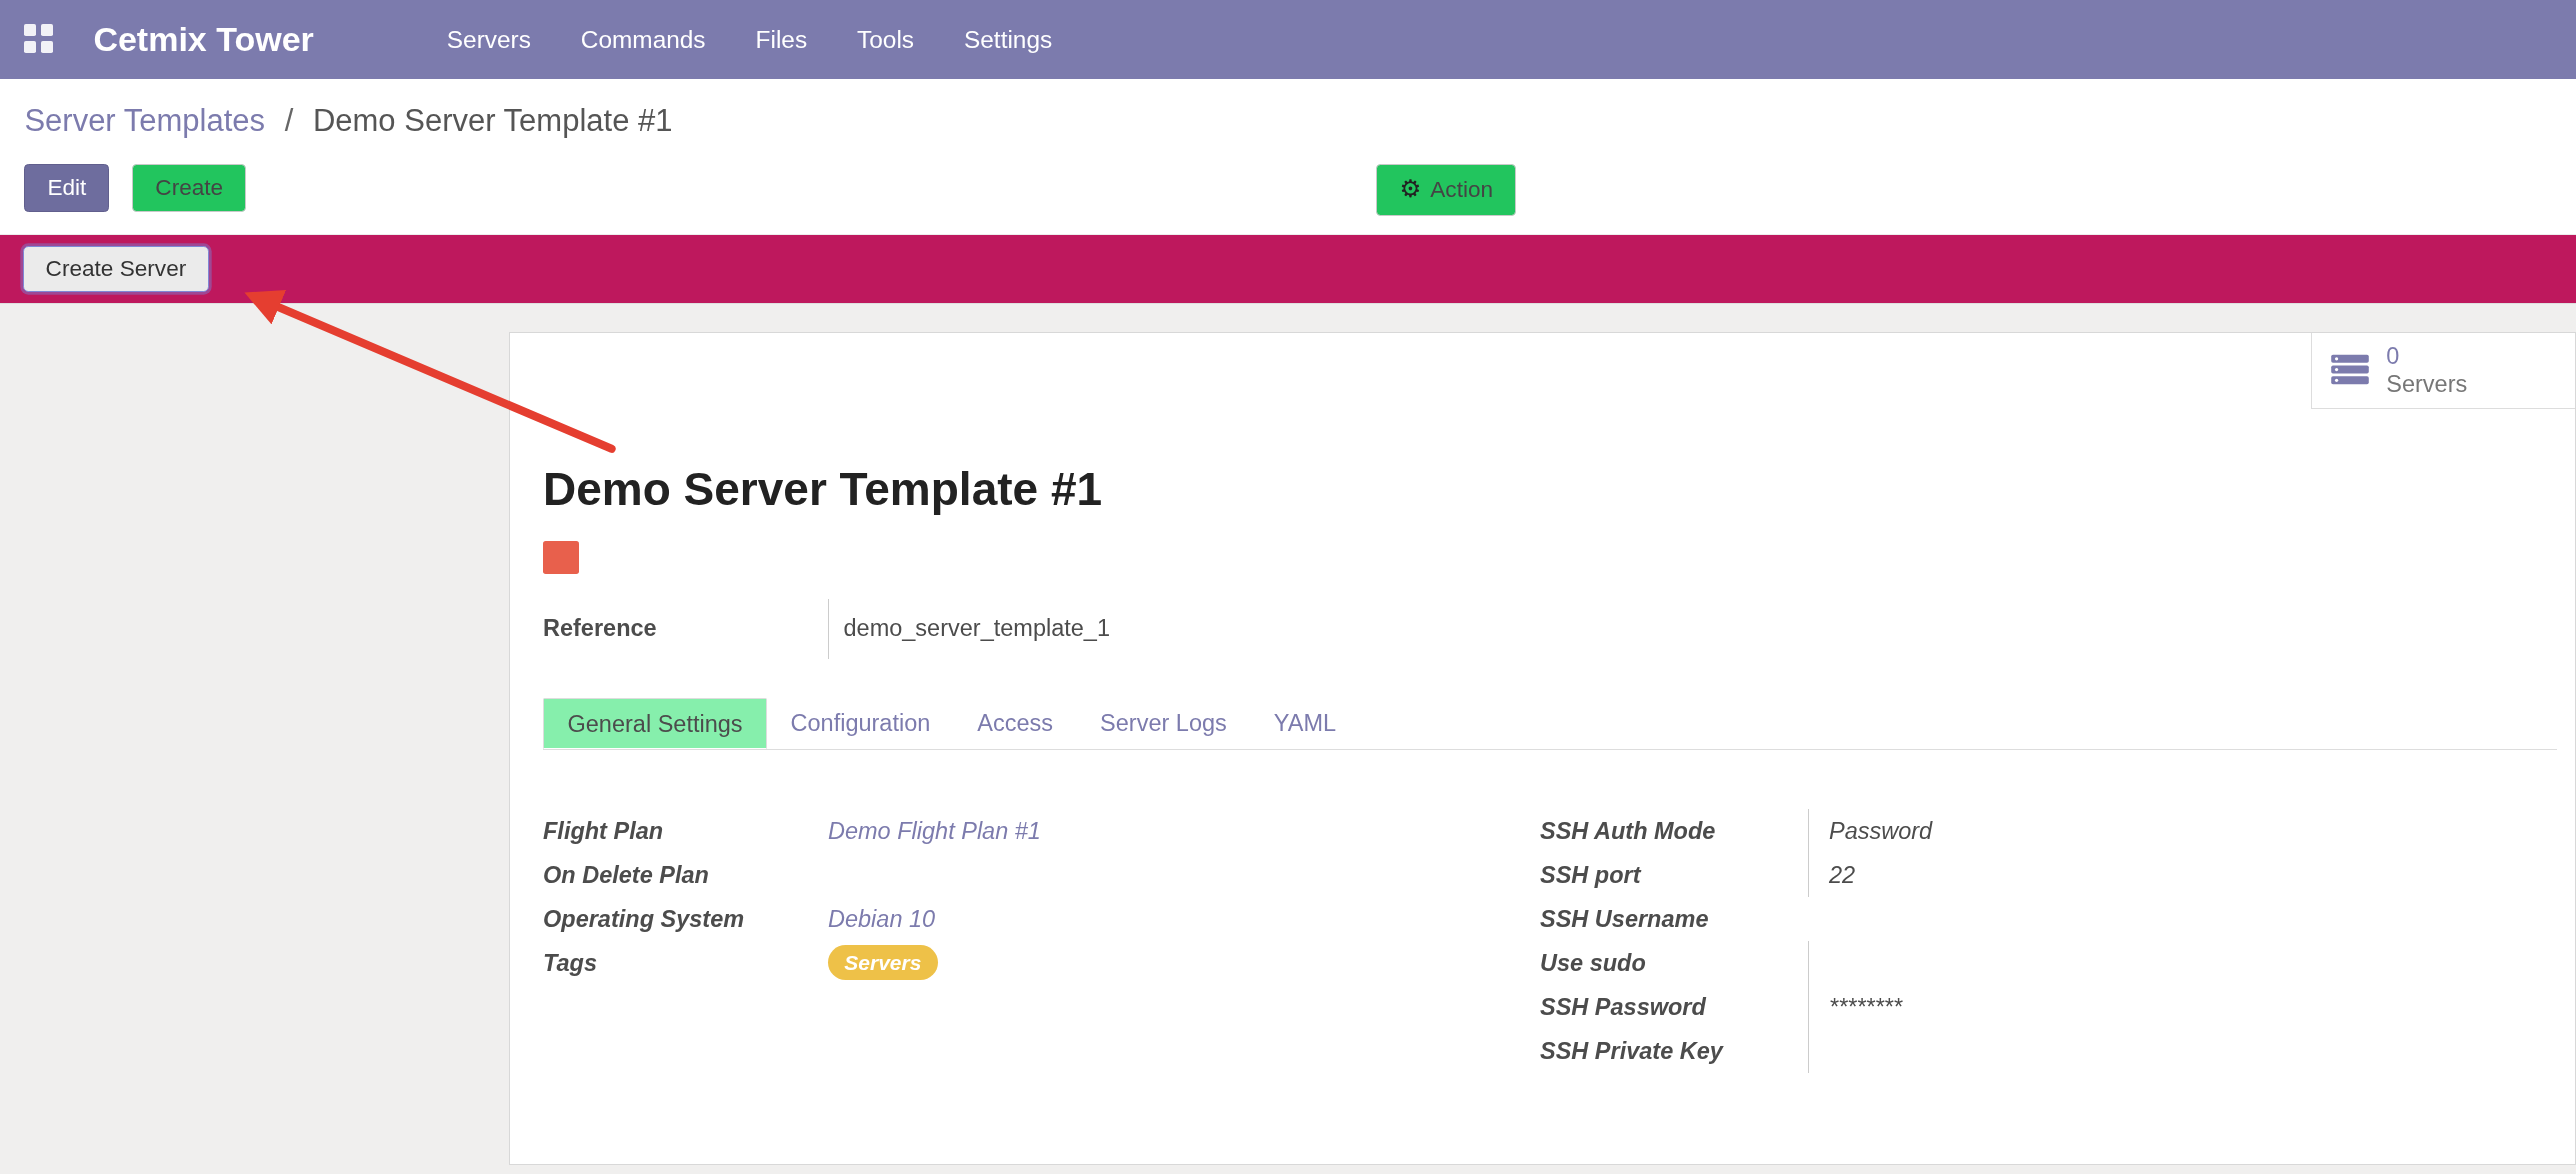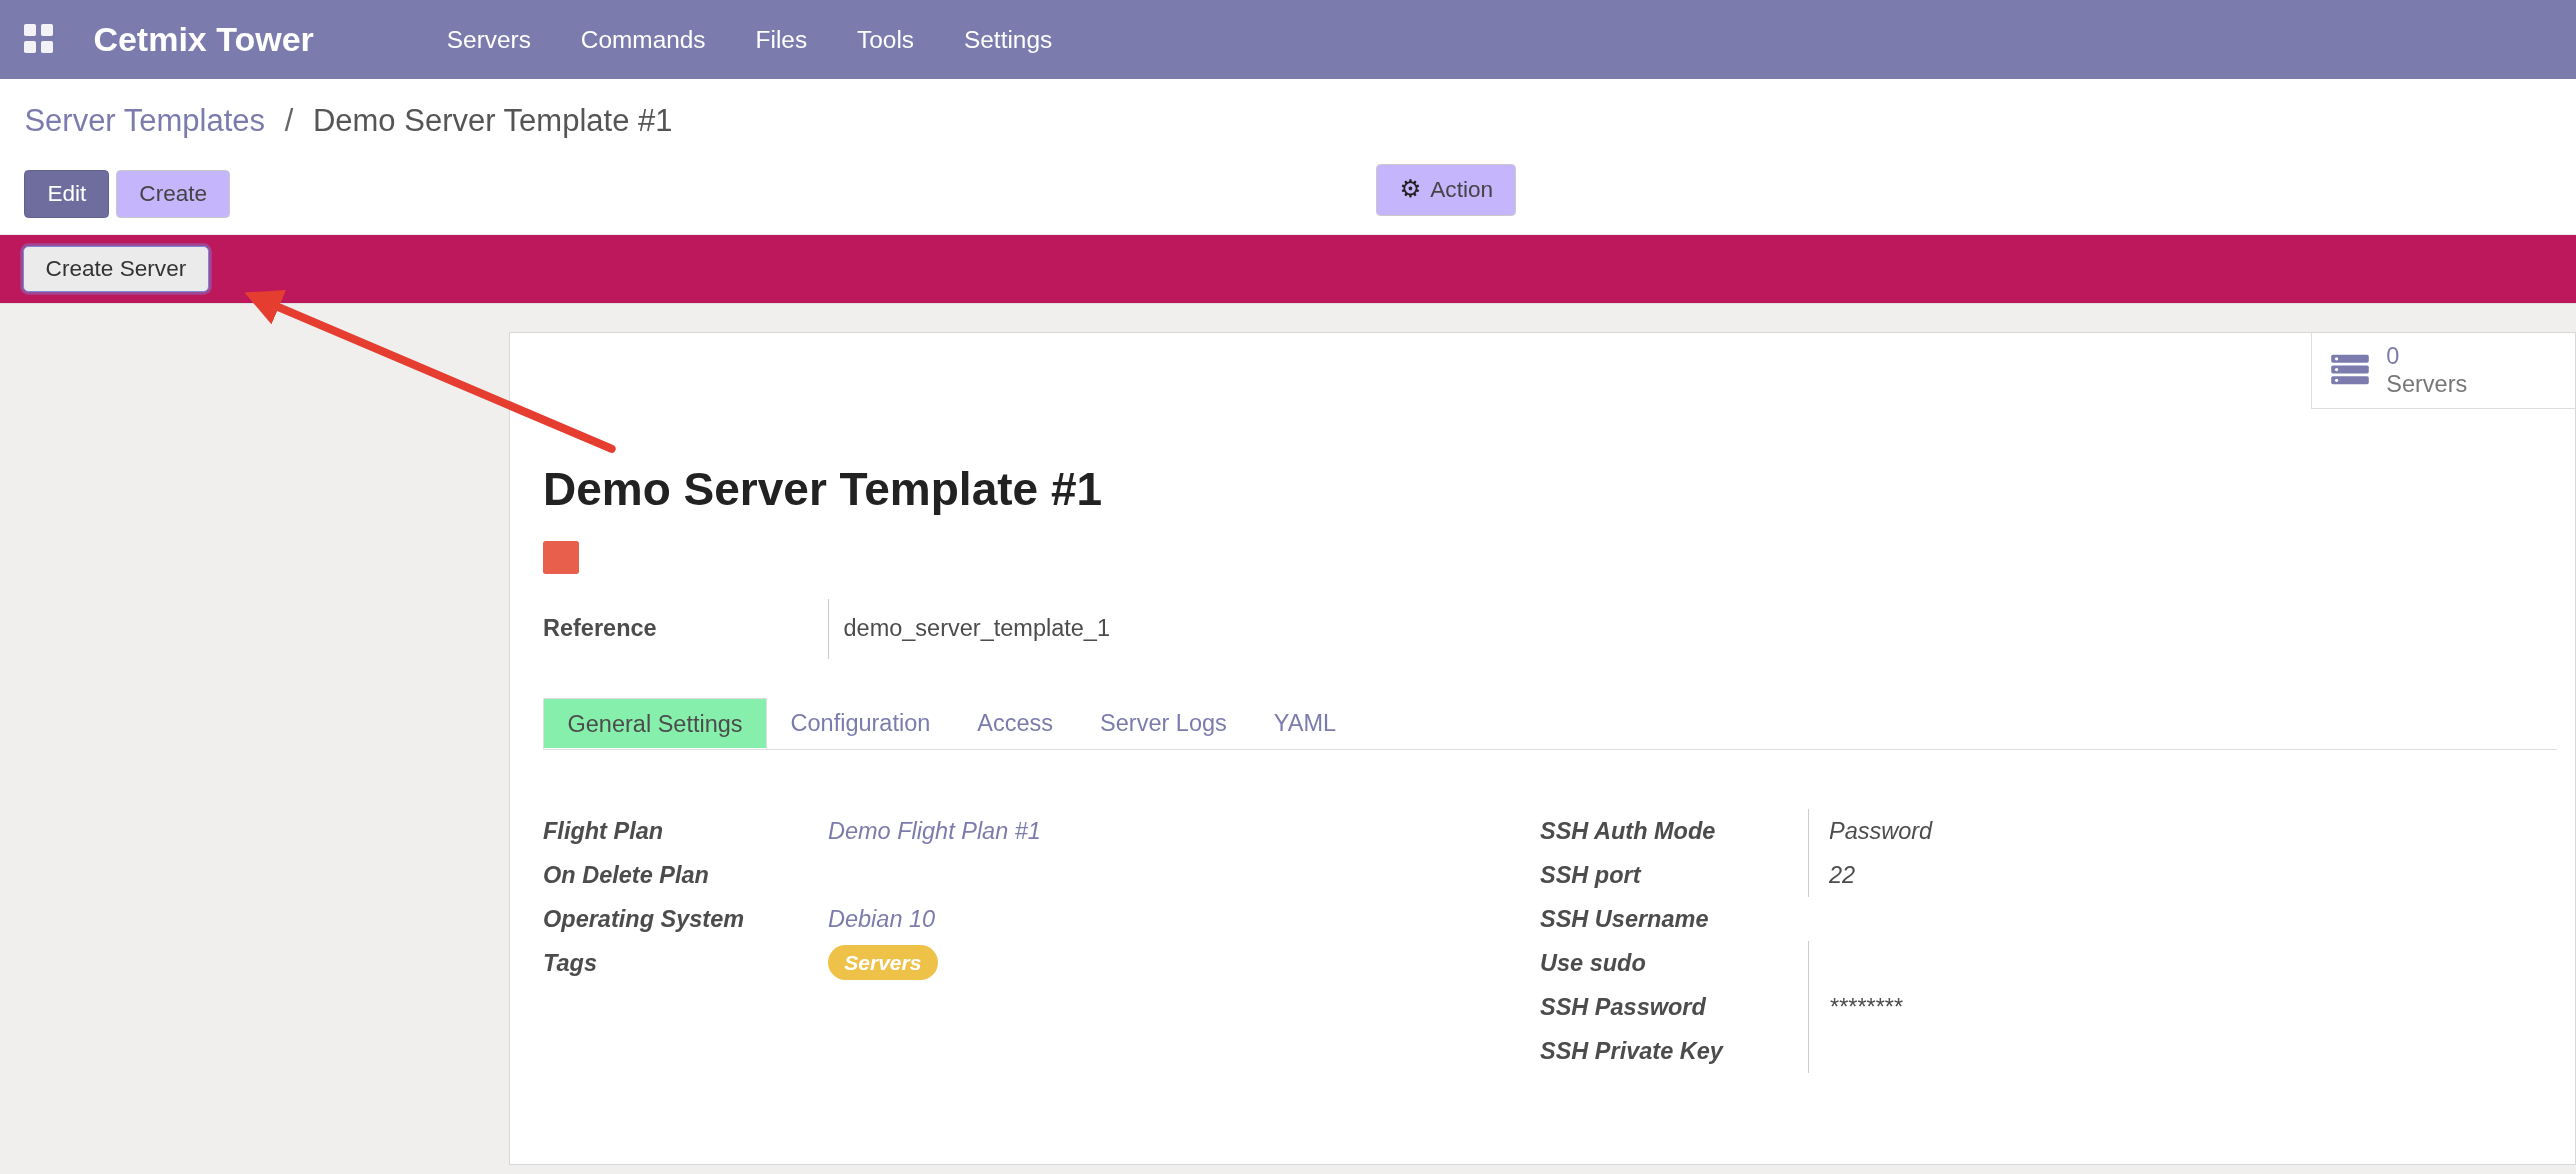--- a/index.html
+++ b/index.html
@@ -32,26 +32,26 @@
     padding: 0 25px; cursor: pointer; text-decoration: none; white-space: nowrap;
   }
 
   
   .control-panel { background: #fff; padding: 23.5px 24.4px 16.3px 24.4px; }
   .breadcrumb { font-size: 31px; }
   .breadcrumb .parent { color: #7c7bad; cursor: pointer; text-decoration: none; }
   .breadcrumb .sep { color: #666; margin: 0 11px; }
   .breadcrumb .current { color: #555; }
 
-  .cp-buttons { margin-top: 25px; position: relative; display: flex; align-items: flex-end; gap: 7px; height: 54px; }
+  .cp-buttons { margin-top: 25px; position: relative; display: flex; align-items: flex-start; gap: 23px; height: 54px; }
   .btn {
     font-family: "Liberation Sans", sans-serif;
     font-size: 22.6px; padding: 10px 22px;
     border-radius: 4.5px; border: 0.9px solid #c9c9c9;
-    background: #c4b5fd; color: #444; cursor: pointer; white-space: nowrap;
+    background: #22c55e; color: #444; cursor: pointer; white-space: nowrap;
   }
   .btn.primary { background: #6e6d9e; border-color: #615f8d; color: #fff; }
   .action-btn { position: absolute; left: 1352px; top: 0; display: flex; align-items: center; gap: 9px; height: 52px; }
   .gear { font-size: 24.4px; color: #222; line-height: 1; }
 
   
   .statusbar {
     background: #be185d;
     border-top: 0.9px solid #ececec;
     border-bottom: 0.9px solid #dedede;

